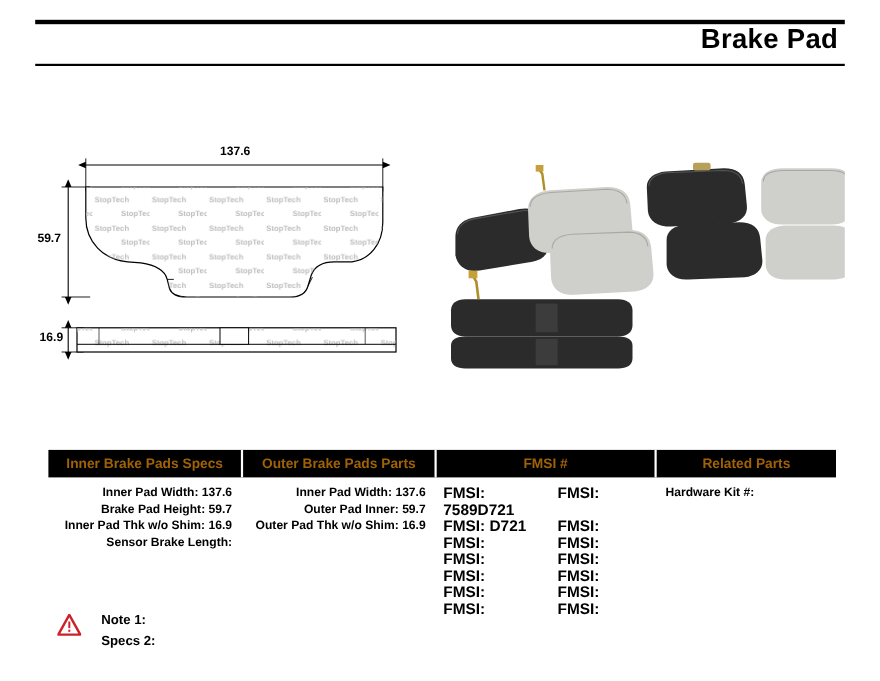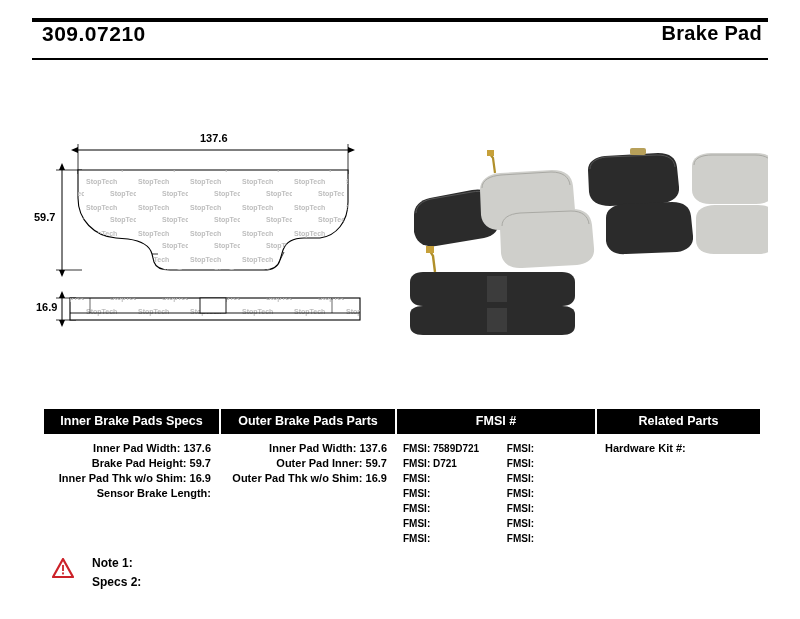--- a/index.html
+++ b/index.html
@@ -50,21 +50,21 @@
     left: 10px;
     top: 4px;
     font-size: 21px;
     font-weight: bold;
     letter-spacing: 0.5px;
   }
   .doc-title {
     position: absolute;
     right: 6px;
     top: 4px;
-    font-size: 20px;
+    font-size: 25px;
     font-weight: bold;
     letter-spacing: 0.3px;
   }
 
   
   .drawing-area {
     position: absolute;
     left: 32px;
     top: 70px;
     width: 736px;
@@ -91,21 +91,21 @@
     top: 409px;
     width: 716px;
   }
   .spec-table {
     border-collapse: collapse;
     width: 716px;
     table-layout: fixed;
   }
   .spec-table th {
     background: #000000;
-    color: #ffffff;
+    color: #a16207;
     font-size: 12.5px;
     font-weight: bold;
     padding: 5px 0 6px 0;
     text-align: center;
     border-right: 2px solid #ffffff;
   }
   .spec-table th:last-child { border-right: none; }
 
   .col-a { width: 176px; }
   .col-b { width: 176px; }
@@ -122,21 +122,21 @@
     line-height: 15px;
     white-space: nowrap;
   }
   .spec-line .lbl { }
   .spec-line .val { }
   .right-align { text-align: right; padding-right: 8px; }
   .left-align { text-align: left; padding-left: 8px; }
 
   .fmsi-row {
     display: flex;
-    font-size: 10px;
+    font-size: 14px;
     font-weight: bold;
     line-height: 15px;
   }
   .fmsi-col-left { width: 100px; padding-left: 6px; }
   .fmsi-col-right { width: 94px; padding-left: 10px; }
 
   
   .notes {
     position: absolute;
     left: 52px;
@@ -169,21 +169,20 @@
     font-weight: bold;
   }
 </style>
 </head>
 <body>
 
 <div class="page">
 
   <div class="header">
     <div class="header-rule"></div>
-    <div class="part-number">309.07210</div>
     <div class="doc-title">Brake Pad</div>
     <div class="header-rule-bottom"></div>
   </div>
 
   <div class="drawing-area">
 
     <svg class="svg-layer" width="736" height="310" viewBox="0 0 736 310">
       <defs>
         <marker id="arrL" markerWidth="8" markerHeight="8" refX="7" refY="3" orient="auto">
           <path d="M7,0 L7,6 L0,3 z" fill="#000"></path>

